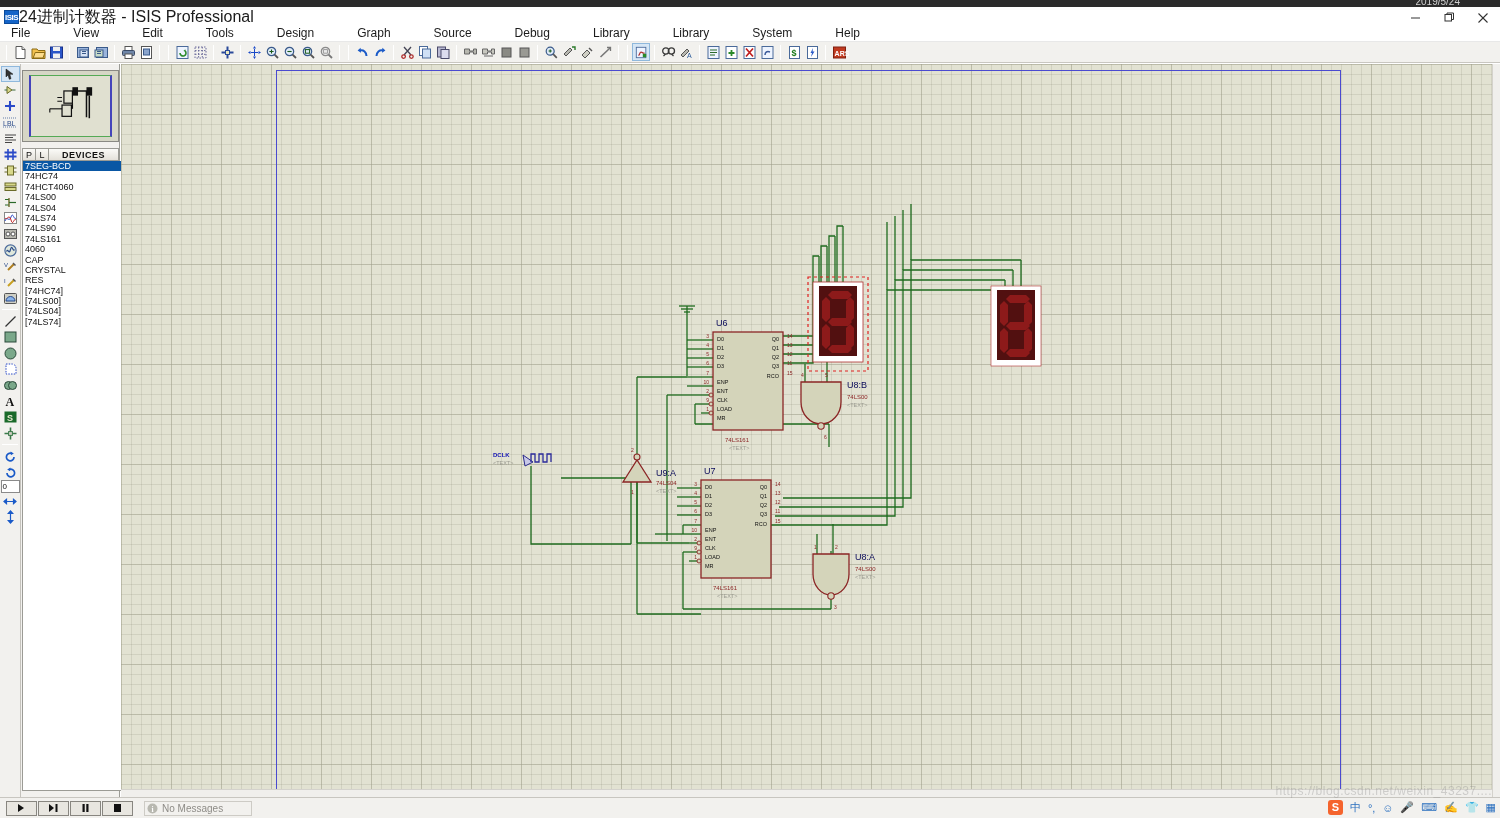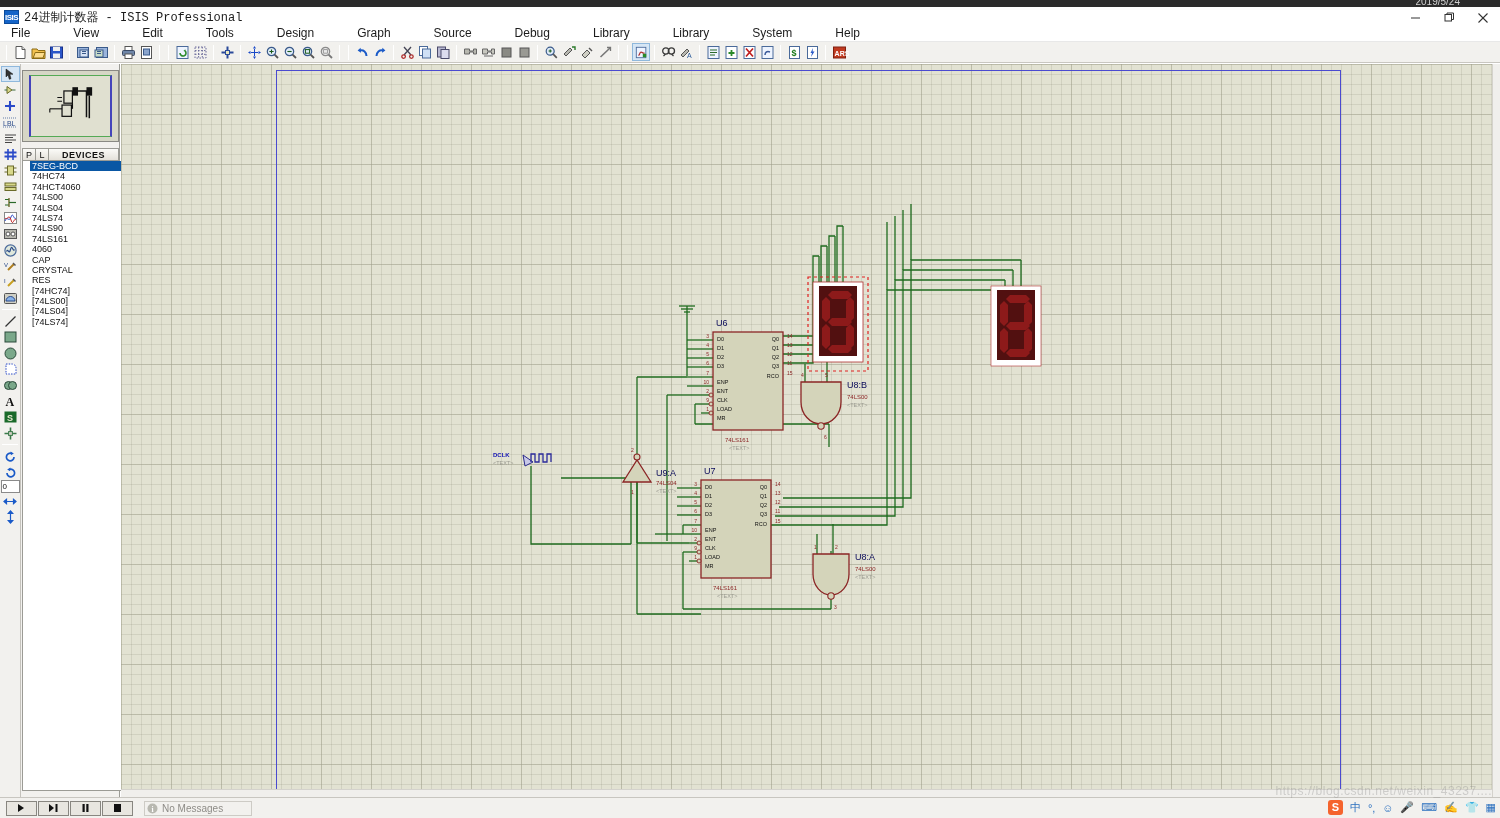--- a/index.html
+++ b/index.html
@@ -22,26 +22,26 @@
     font-size: 10px; color: #cfcfcf; font-family: "Liberation Sans", sans-serif;
   }
 
   
   .titlebar {
     position: absolute; left: 0; top: 7px; width: 1500px; height: 21px;
     background: #ffffff; border-bottom: 1px solid #ffffff;
     display: flex; align-items: center;
   }
   .app-icon {
-    width: 15px; height: 14px; margin-left: 4px; margin-right: 5px;
+    width: 15px; height: 14px; margin-left: 4px; 
     background: #1464c8; color: #ffffff; font-size: 8px; line-height: 14px;
     text-align: center; font-weight: bold; letter-spacing: -0.5px;
     font-family: "Liberation Sans", sans-serif; border: 1px solid #0a4a9a;
   }
-  .title-text { font-size: 12px; color: #1a1a1a; font-family: Liberation Mono, monospace; }
+  .title-text { font-size: 16px; color: #1a1a1a; }
   .wincontrols { position: absolute; right: 0; top: 0; display: flex; height: 21px; }
   .wc { width: 34px; height: 21px; display: flex; align-items: center; justify-content: center;
         font-size: 13px; color: #333; }
   .wc.close { font-size: 14px; }
   .wc svg { display: block; }
 
   
   .menubar {
     position: absolute; left: 0; top: 24px; width: 1500px; height: 18px;
     background: #ffffff; display: flex; align-items: center;
@@ -104,21 +104,20 @@
     align-items: center; justify-content: center; color: #111;
     background: linear-gradient(#fbfbf8,#e4e1da);
   }
   .dh-title { flex: 1; display: flex; align-items: center; justify-content: center;
               font-weight: bold; color: #111; letter-spacing: 0.5px;
               background: linear-gradient(#fbfbf8,#e4e1da); }
   .devlist {
     position: absolute; left: 1px; top: 97px; width: 105px; height: 630px;
     background: #ffffff; border: 1px solid #9b9b95; border-top: none;
     overflow: hidden;
-    padding-left: 7px;
   }
   .devrow {
     height: 10.4px; font-size: 9px; line-height: 10.4px;
     padding-left: 2px; color: #111; white-space: nowrap;
     font-family: "Liberation Sans", sans-serif;
   }
   .devrow.sel { background: #0a57a4; color: #ffffff; }
 
   
   .canvaswrap {

